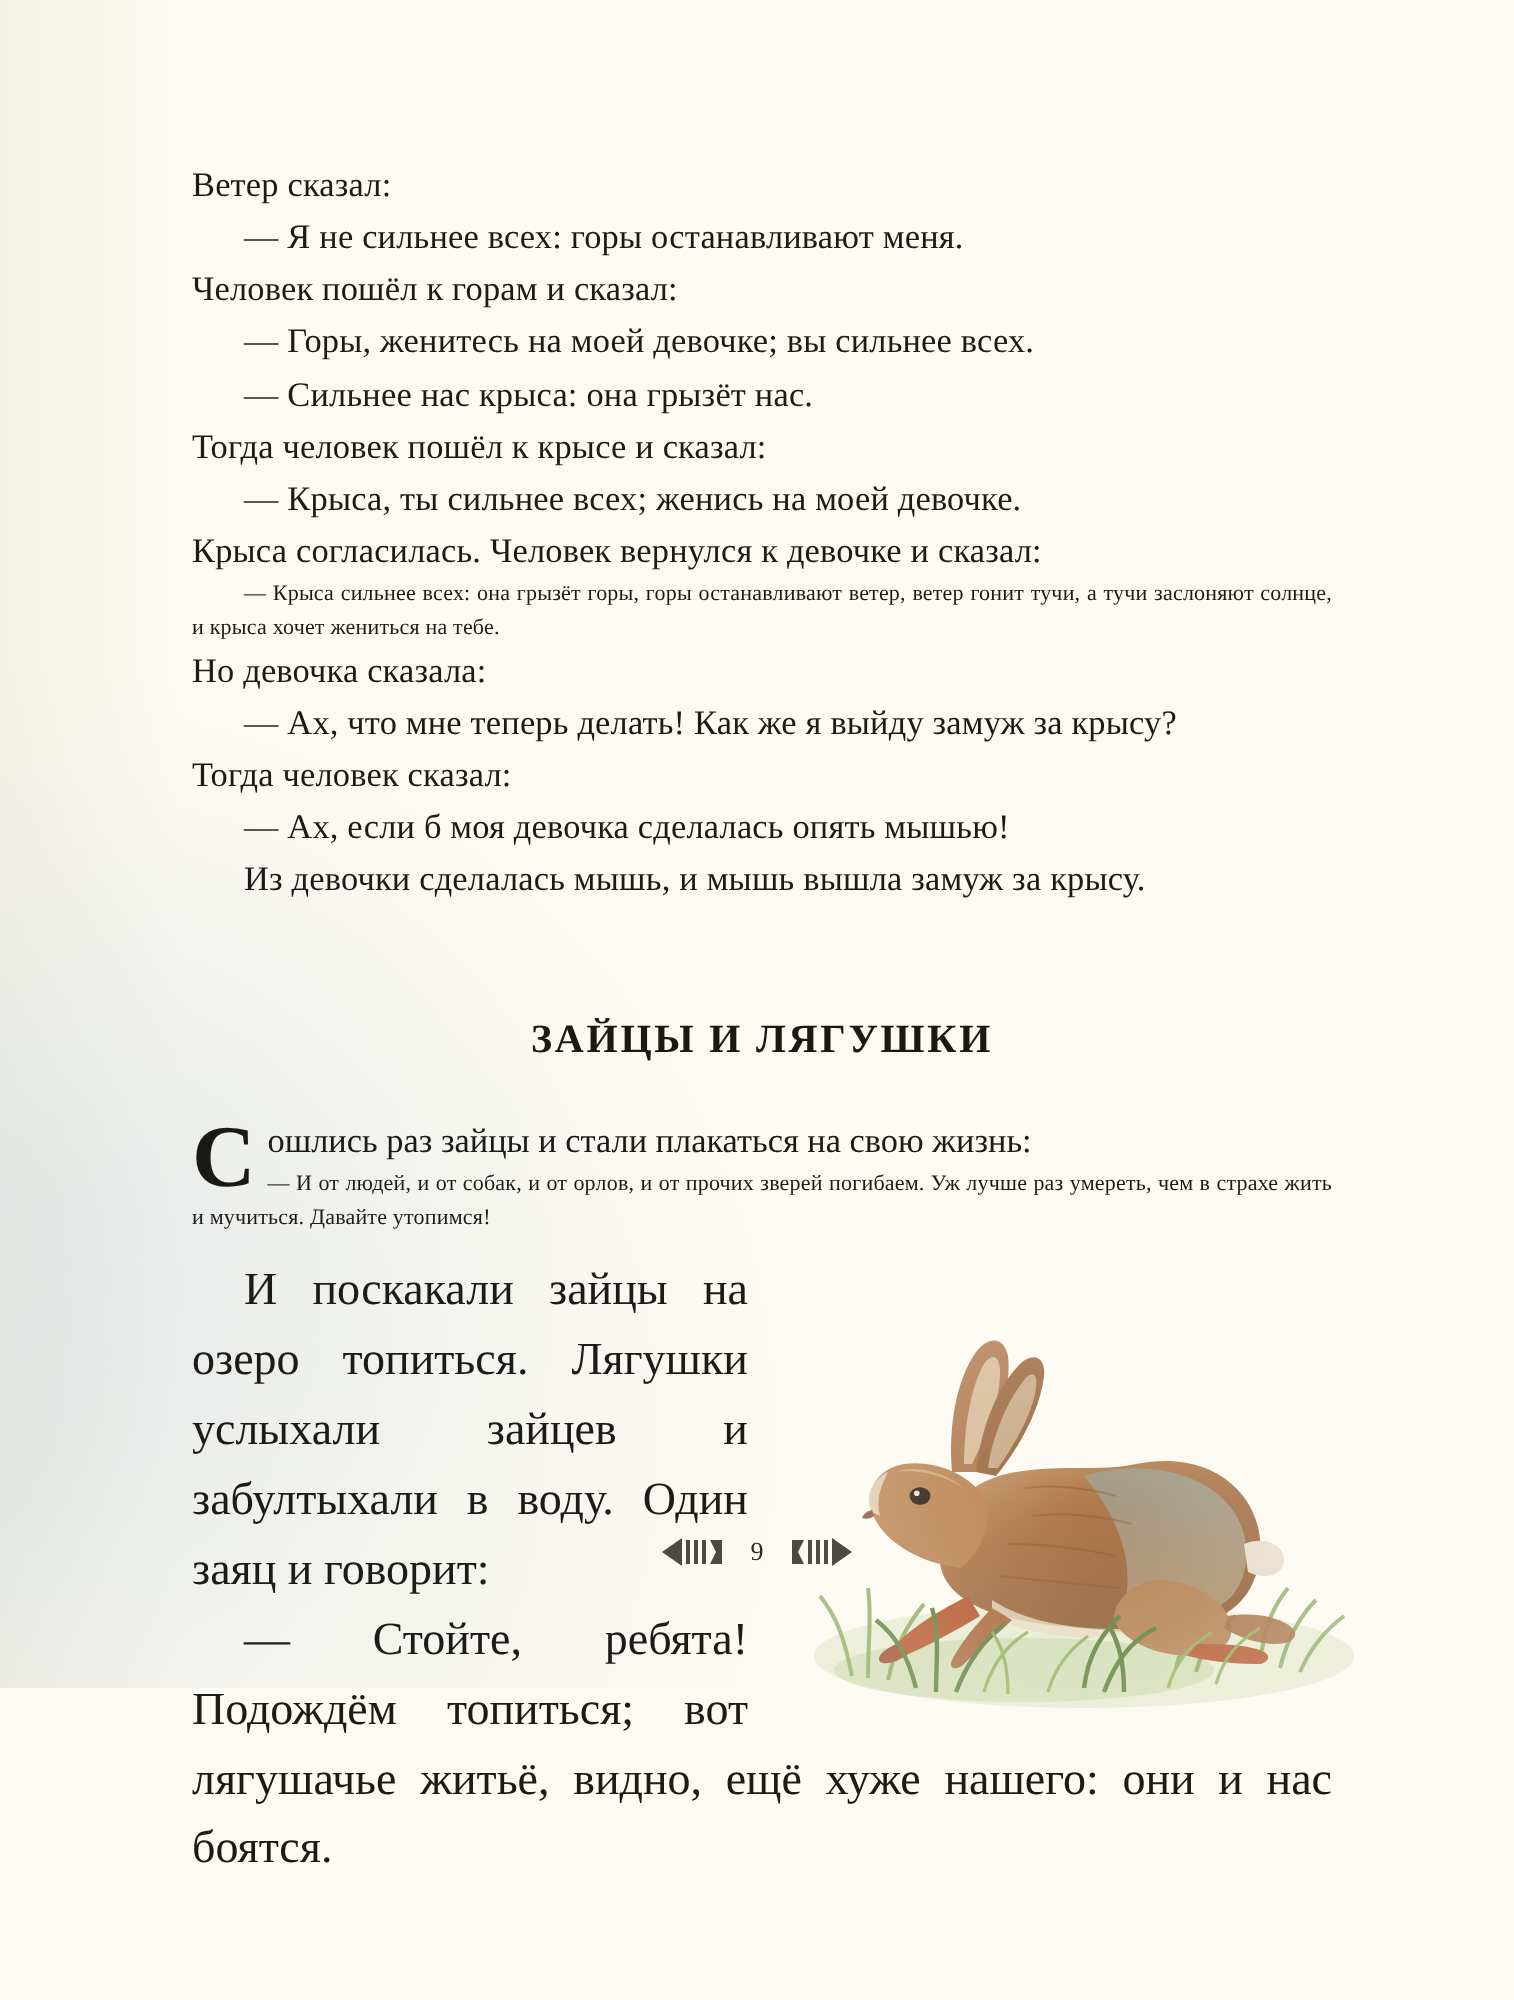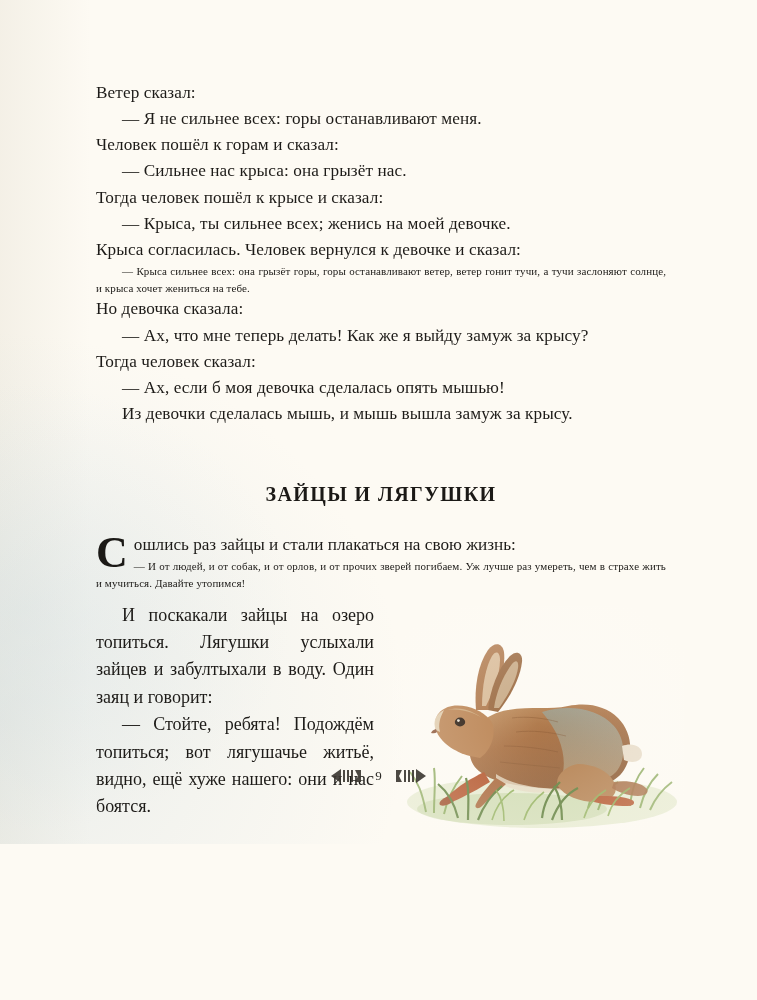--- a/index.html
+++ b/index.html
@@ -103,21 +103,21 @@
   }
   .illustration {
     float: right;
     width: 292px;
     height: 235px;
     margin: 4px -18px 0 18px;
     position: relative;
   }
   .narrow-para {
     margin: 0;
-    font-size: 18px;
+    font-size: 23px;
     line-height: 1.52;
     text-align: justify;
   }
 
   
   .footer {
     position: absolute;
     left: 0;
     right: 0;
     bottom: 58px;
@@ -145,20 +145,21 @@
 <div class="page">
 
   <div class="page-texture"></div>
 
   <div class="text-column">
 
     <div>
       <p class="body-line">Ветер сказал:</p>
       <p class="body-line indent">— Я не сильнее всех: горы останавливают меня.</p>
       <p class="body-line">Человек пошёл к горам и сказал:</p>
+      <p class="body-line indent">— Горы, женитесь на моей девочке; вы сильнее всех.</p>
       <p class="body-line indent">— Сильнее нас крыса: она грызёт нас.</p>
       <p class="body-line">Тогда человек пошёл к крысе и сказал:</p>
       <p class="body-line indent">— Крыса, ты сильнее всех; женись на моей девочке.</p>
       <p class="body-line">Крыса согласилась. Человек вернулся к девочке и сказал:</p>
       <p class="body-just indent">— Крыса сильнее всех: она грызёт горы, горы останавливают ветер, ветер гонит тучи, а тучи заслоняют солнце, и крыса хочет жениться на тебе.</p>
       <p class="body-line">Но девочка сказала:</p>
       <p class="body-line indent">— Ах, что мне теперь делать! Как же я выйду замуж за крысу?</p>
       <p class="body-line">Тогда человек сказал:</p>
       <p class="body-line indent">— Ах, если б моя девочка сделалась опять мышью!</p>
       <p class="body-line indent">Из девочки сделалась мышь, и мышь вышла замуж за крысу.</p>

